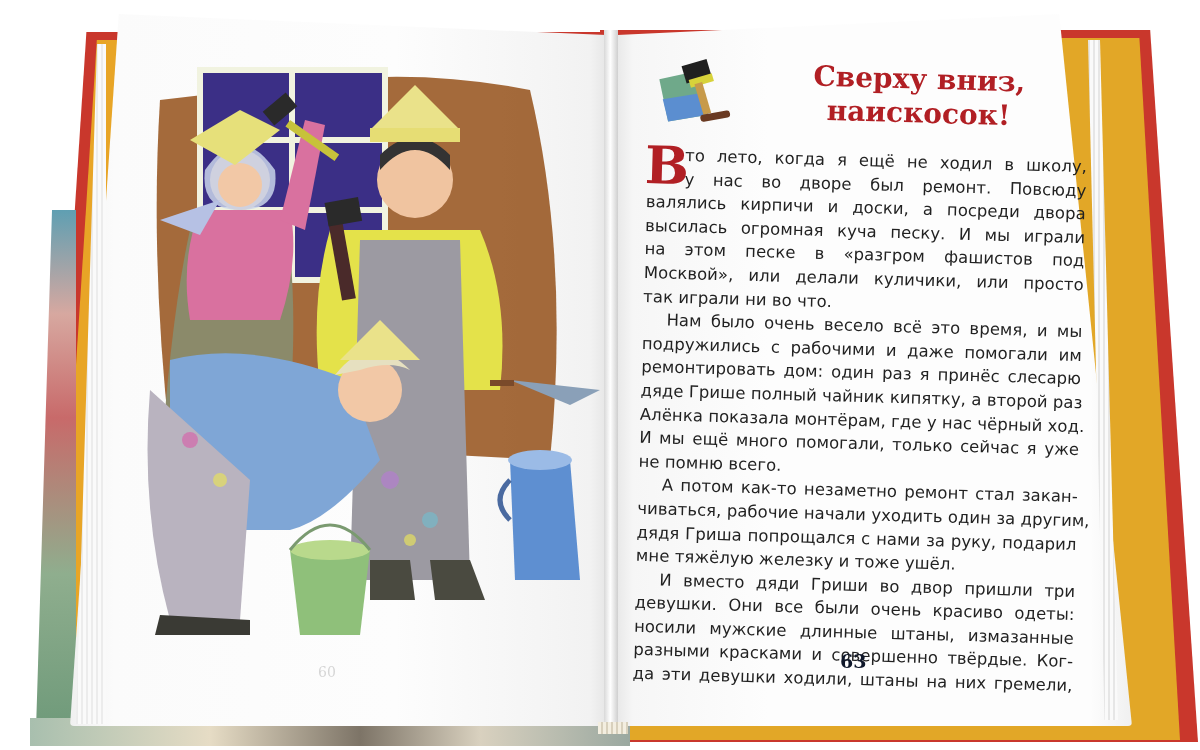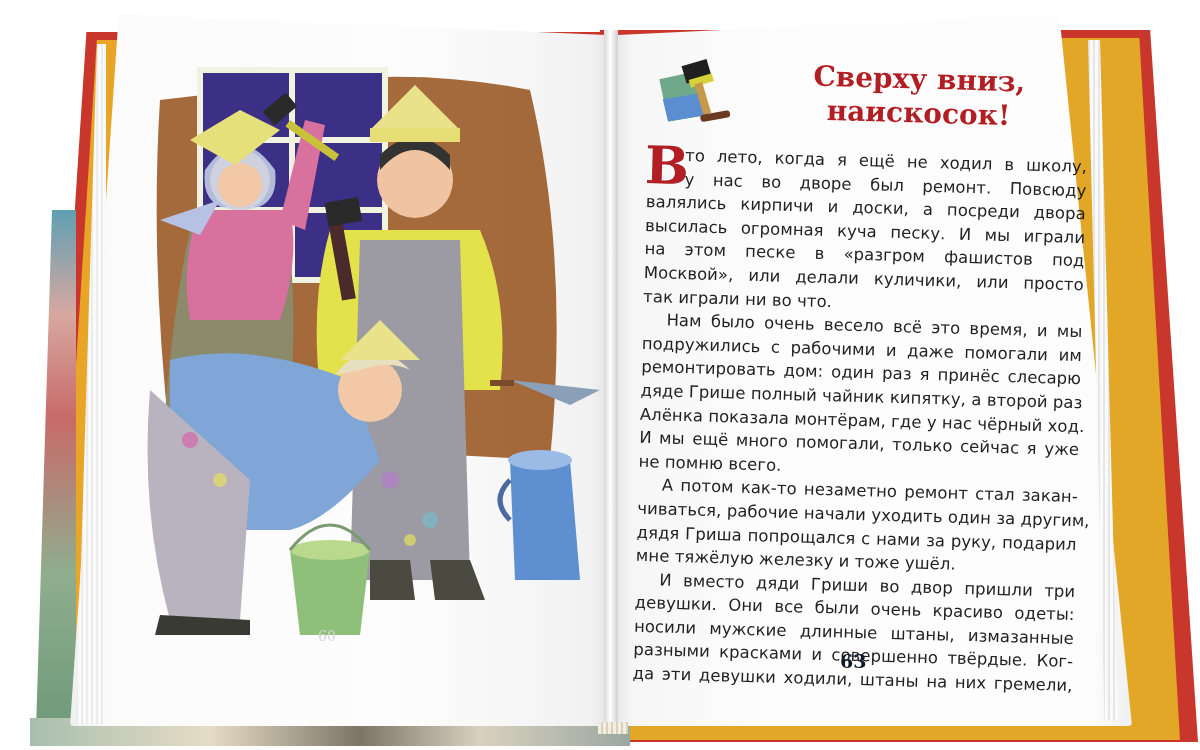--- a/index.html
+++ b/index.html
@@ -104,21 +104,21 @@
       position: absolute; left: -2px; top: -2px;
       font-family: "DejaVu Serif", serif; font-weight: bold;
       font-size: 52px; line-height: 48px; color: #b11f24;
     }
     .page-number {
       position: absolute; left: 840px; top: 650px;
       font-family: "DejaVu Serif", serif; font-weight: bold;
       font-size: 19px; color: #0f172a;
     }
     .ghost-number {
-      position: absolute; left: 318px; top: 628px;
+      position: absolute; left: 318px; top: 664px;
       font-family: "DejaVu Serif", serif; font-size: 14px; color: #d6d6d6;
     }
   </style>
 </head>
 <body>
 
 <div class="cover-left"></div>
 <div class="cover-left-inner"></div>
 <div class="cover-left-art"></div>
 <div class="cover-right"></div>

